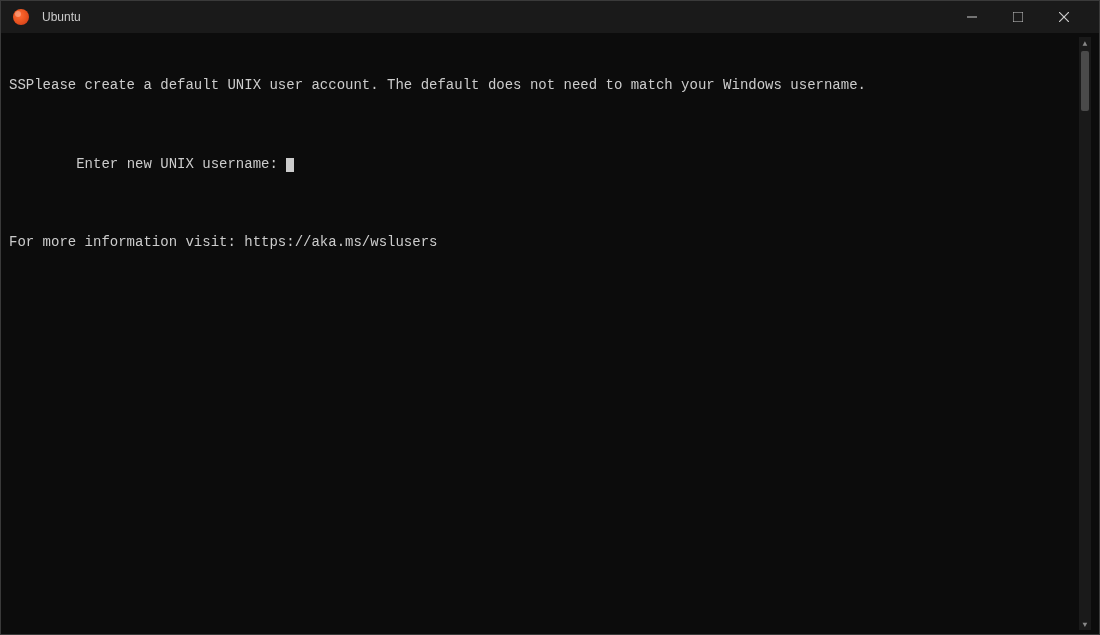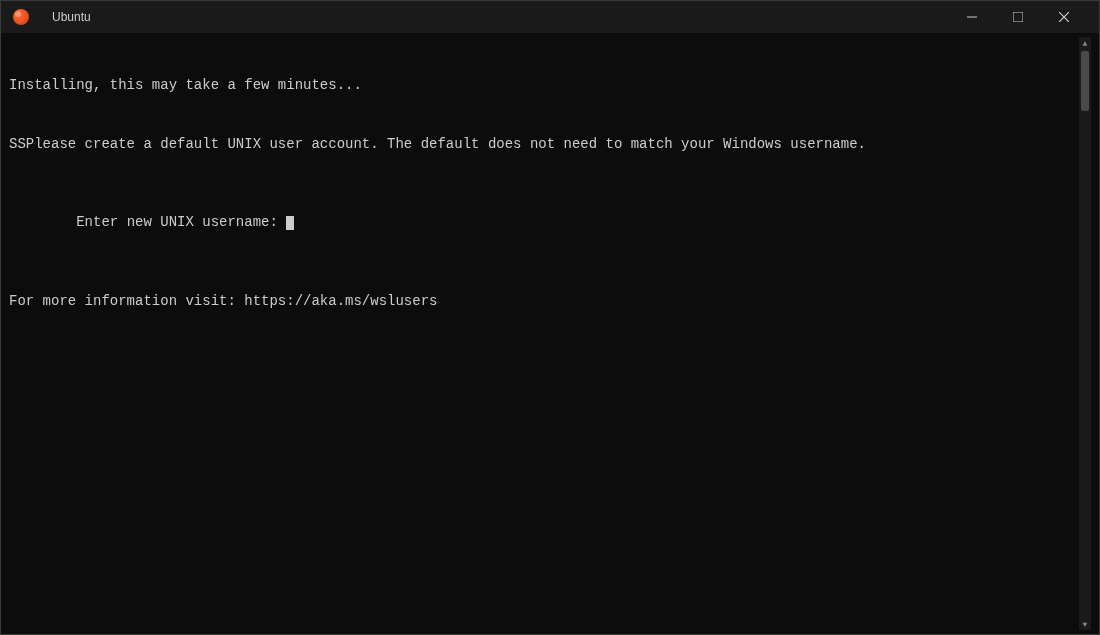--- a/index.html
+++ b/index.html
@@ -31,21 +31,21 @@
       display: flex;
       align-items: center;
       padding: 0 12px;
       flex-shrink: 0;
       user-select: none;
     }
 
     .title-bar-left {
       display: flex;
       align-items: center;
-      gap: 23px;
+      gap: 13px;
       flex: 1;
     }
 
     .ubuntu-icon {
       width: 16px;
       height: 16px;
       border-radius: 50%;
       background: radial-gradient(circle at 40% 40%, #ff6b35, #e95420, #c7341a);
       flex-shrink: 0;
       position: relative;
@@ -198,21 +198,20 @@
         <svg viewBox="0 0 10 10" xmlns="http://www.w3.org/2000/svg">
           <line x1="0" y1="0" x2="10" y2="10" stroke="#cccccc" stroke-width="1.2"></line>
           <line x1="10" y1="0" x2="0" y2="10" stroke="#cccccc" stroke-width="1.2"></line>
         </svg>
       </button>
     </div>
   </div>
 
   <div class="terminal-body">
     <div class="terminal-content">
-      <span class="terminal-line">Installing, this may take a few minutes...</span>
       <span class="terminal-line">SSPlease create a default UNIX user account. The default does not need to match your Windows username.</span>
       <span class="terminal-line">
         <span>Enter new UNIX username: </span><span class="cursor"></span>
       </span>
       <span class="terminal-line">For more information visit: https://aka.ms/wslusers</span>
     </div>
     <div class="scrollbar">
       <div class="scrollbar-arrow">▲</div>
       <div class="scrollbar-track">
         <div class="scrollbar-thumb"></div>

